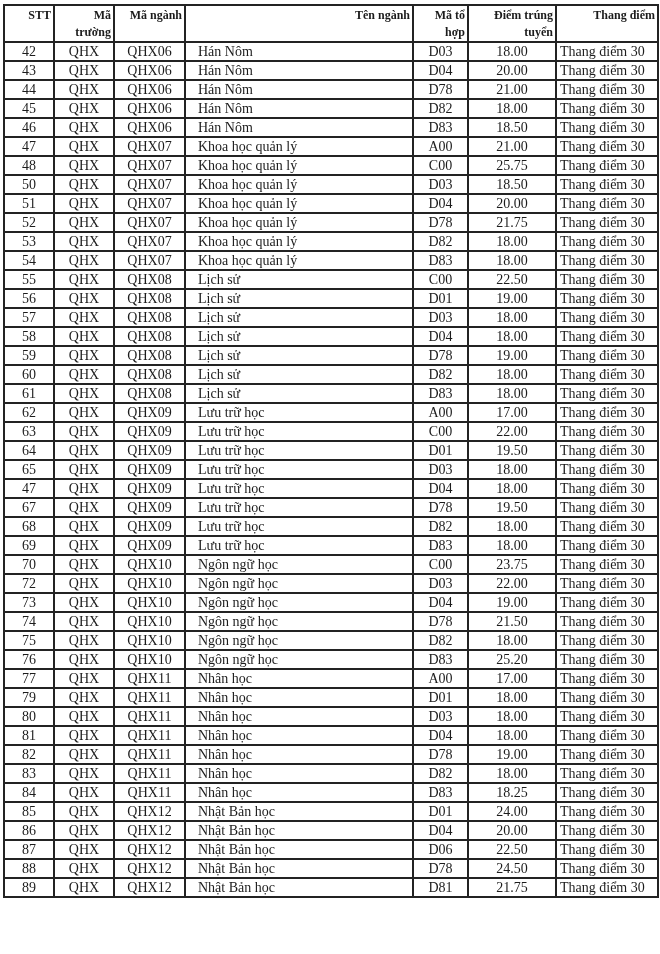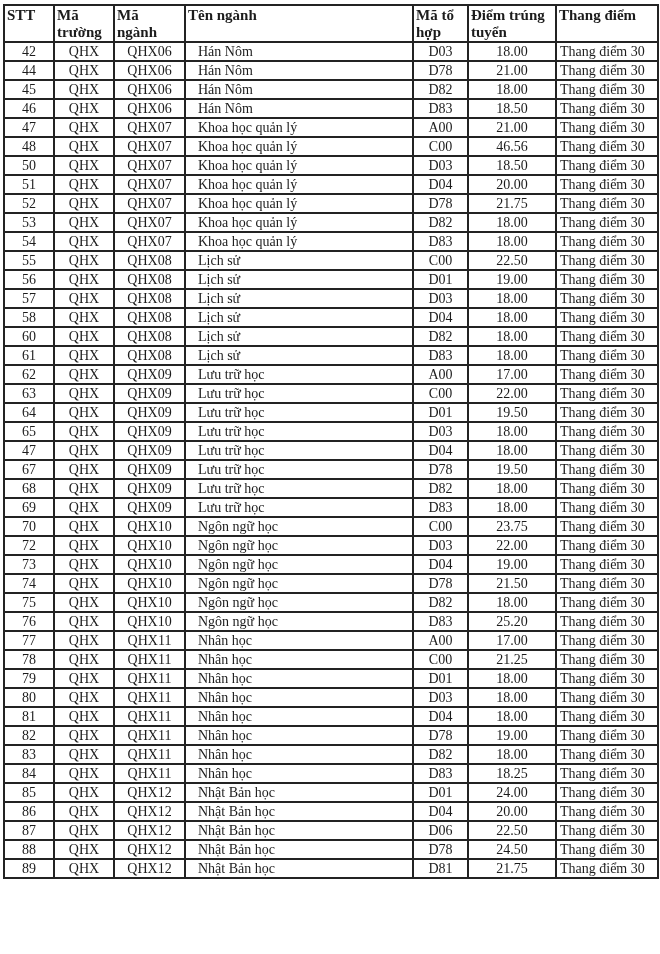--- a/index.html
+++ b/index.html
@@ -23,23 +23,23 @@
     table-layout:fixed;
     width:654px;
   }
   th,td{
     border:2px solid var(--border);
     overflow:hidden;
     white-space:nowrap;
   }
   th{
     font-weight:bold;
-    font-size:15px;
+    font-size:12px;
     line-height:17px;
-    text-align:left;
+    text-align:right;
     vertical-align:top;
     height:36px;
     padding:1px 2px 0 2px;
     white-space:normal;
     margin-left:39px;
   }
   td{
     font-size:14px;
     line-height:15px;
     height:19px;
@@ -87,62 +87,71 @@
       <tr>
         <td class="col-stt">42</td>
         <td class="col-ma_truong">QHX</td>
         <td class="col-ma_nganh">QHX06</td>
         <td class="col-ten_nganh">Hán Nôm</td>
         <td class="col-ma_to_hop">D03</td>
         <td class="col-diem_trung_tuyen">18.00</td>
         <td class="col-thang_diem">Thang điểm 30</td>
       </tr>
       <tr>
-        <td class="col-stt">44</td>
+        <td class="col-stt">43</td>
         <td class="col-ma_truong">QHX</td>
         <td class="col-ma_nganh">QHX06</td>
         <td class="col-ten_nganh">Hán Nôm</td>
-        <td class="col-ma_to_hop">D78</td>
-        <td class="col-diem_trung_tuyen">21.00</td>
-        <td class="col-thang_diem">Thang điểm 30</td>
-      </tr>
-      <tr>
-        <td class="col-stt">45</td>
+        <td class="col-ma_to_hop">D04</td>
+        <td class="col-diem_trung_tuyen">20.00</td>
+        <td class="col-thang_diem">Thang điểm 30</td>
+      </tr>
+      <tr>
+        <td class="col-stt">44</td>
         <td class="col-ma_truong">QHX</td>
         <td class="col-ma_nganh">QHX06</td>
         <td class="col-ten_nganh">Hán Nôm</td>
-        <td class="col-ma_to_hop">D82</td>
-        <td class="col-diem_trung_tuyen">18.00</td>
-        <td class="col-thang_diem">Thang điểm 30</td>
-      </tr>
-      <tr>
-        <td class="col-stt">46</td>
+        <td class="col-ma_to_hop">D78</td>
+        <td class="col-diem_trung_tuyen">21.00</td>
+        <td class="col-thang_diem">Thang điểm 30</td>
+      </tr>
+      <tr>
+        <td class="col-stt">45</td>
         <td class="col-ma_truong">QHX</td>
         <td class="col-ma_nganh">QHX06</td>
         <td class="col-ten_nganh">Hán Nôm</td>
+        <td class="col-ma_to_hop">D82</td>
+        <td class="col-diem_trung_tuyen">18.00</td>
+        <td class="col-thang_diem">Thang điểm 30</td>
+      </tr>
+      <tr>
+        <td class="col-stt">46</td>
+        <td class="col-ma_truong">QHX</td>
+        <td class="col-ma_nganh">QHX06</td>
+        <td class="col-ten_nganh">Hán Nôm</td>
         <td class="col-ma_to_hop">D83</td>
         <td class="col-diem_trung_tuyen">18.50</td>
         <td class="col-thang_diem">Thang điểm 30</td>
       </tr>
       <tr>
         <td class="col-stt">47</td>
         <td class="col-ma_truong">QHX</td>
         <td class="col-ma_nganh">QHX07</td>
         <td class="col-ten_nganh">Khoa học quản lý</td>
         <td class="col-ma_to_hop">A00</td>
         <td class="col-diem_trung_tuyen">21.00</td>
         <td class="col-thang_diem">Thang điểm 30</td>
       </tr>
       <tr>
         <td class="col-stt">48</td>
         <td class="col-ma_truong">QHX</td>
         <td class="col-ma_nganh">QHX07</td>
         <td class="col-ten_nganh">Khoa học quản lý</td>
         <td class="col-ma_to_hop">C00</td>
-        <td class="col-diem_trung_tuyen">46.56</td>
+        <td class="col-diem_trung_tuyen">25.75</td>
         <td class="col-thang_diem">Thang điểm 30</td>
       </tr>
       <tr>
         <td class="col-stt">50</td>
         <td class="col-ma_truong">QHX</td>
         <td class="col-ma_nganh">QHX07</td>
         <td class="col-ten_nganh">Khoa học quản lý</td>
         <td class="col-ma_to_hop">D03</td>
         <td class="col-diem_trung_tuyen">18.50</td>
         <td class="col-thang_diem">Thang điểm 30</td>
@@ -213,20 +222,29 @@
       <tr>
         <td class="col-stt">58</td>
         <td class="col-ma_truong">QHX</td>
         <td class="col-ma_nganh">QHX08</td>
         <td class="col-ten_nganh">Lịch sử</td>
         <td class="col-ma_to_hop">D04</td>
         <td class="col-diem_trung_tuyen">18.00</td>
         <td class="col-thang_diem">Thang điểm 30</td>
       </tr>
       <tr>
+        <td class="col-stt">59</td>
+        <td class="col-ma_truong">QHX</td>
+        <td class="col-ma_nganh">QHX08</td>
+        <td class="col-ten_nganh">Lịch sử</td>
+        <td class="col-ma_to_hop">D78</td>
+        <td class="col-diem_trung_tuyen">19.00</td>
+        <td class="col-thang_diem">Thang điểm 30</td>
+      </tr>
+      <tr>
         <td class="col-stt">60</td>
         <td class="col-ma_truong">QHX</td>
         <td class="col-ma_nganh">QHX08</td>
         <td class="col-ten_nganh">Lịch sử</td>
         <td class="col-ma_to_hop">D82</td>
         <td class="col-diem_trung_tuyen">18.00</td>
         <td class="col-thang_diem">Thang điểm 30</td>
       </tr>
       <tr>
         <td class="col-stt">61</td>
@@ -363,29 +381,20 @@
         <td class="col-diem_trung_tuyen">25.20</td>
         <td class="col-thang_diem">Thang điểm 30</td>
       </tr>
       <tr>
         <td class="col-stt">77</td>
         <td class="col-ma_truong">QHX</td>
         <td class="col-ma_nganh">QHX11</td>
         <td class="col-ten_nganh">Nhân học</td>
         <td class="col-ma_to_hop">A00</td>
         <td class="col-diem_trung_tuyen">17.00</td>
-        <td class="col-thang_diem">Thang điểm 30</td>
-      </tr>
-      <tr>
-        <td class="col-stt">78</td>
-        <td class="col-ma_truong">QHX</td>
-        <td class="col-ma_nganh">QHX11</td>
-        <td class="col-ten_nganh">Nhân học</td>
-        <td class="col-ma_to_hop">C00</td>
-        <td class="col-diem_trung_tuyen">21.25</td>
         <td class="col-thang_diem">Thang điểm 30</td>
       </tr>
       <tr>
         <td class="col-stt">79</td>
         <td class="col-ma_truong">QHX</td>
         <td class="col-ma_nganh">QHX11</td>
         <td class="col-ten_nganh">Nhân học</td>
         <td class="col-ma_to_hop">D01</td>
         <td class="col-diem_trung_tuyen">18.00</td>
         <td class="col-thang_diem">Thang điểm 30</td>

